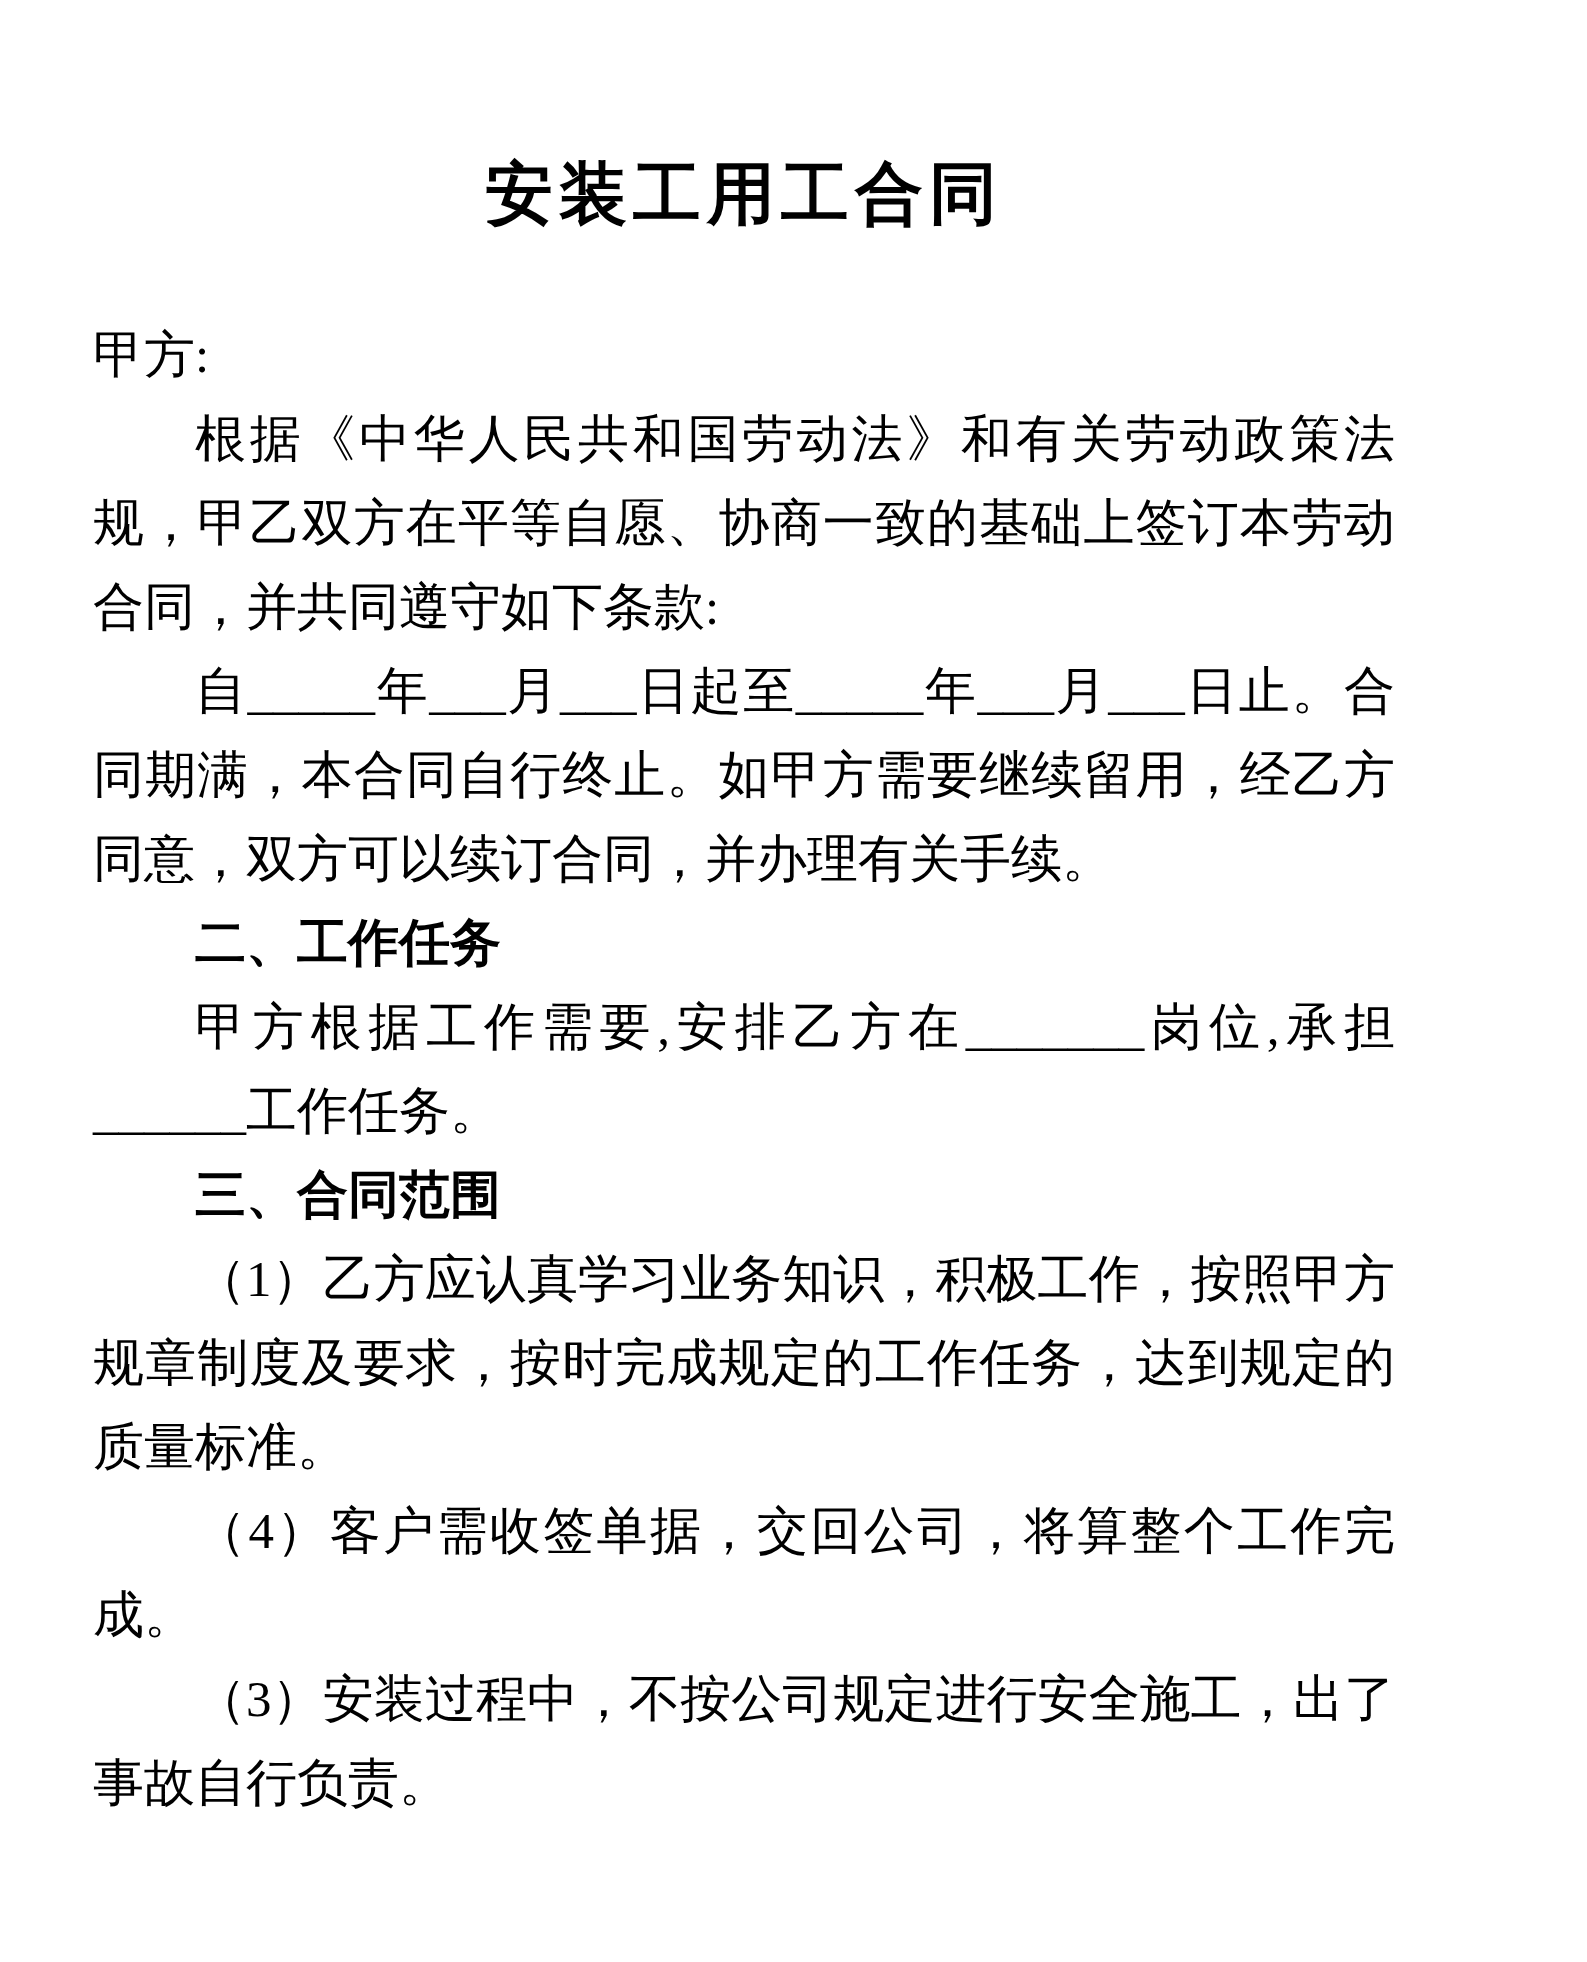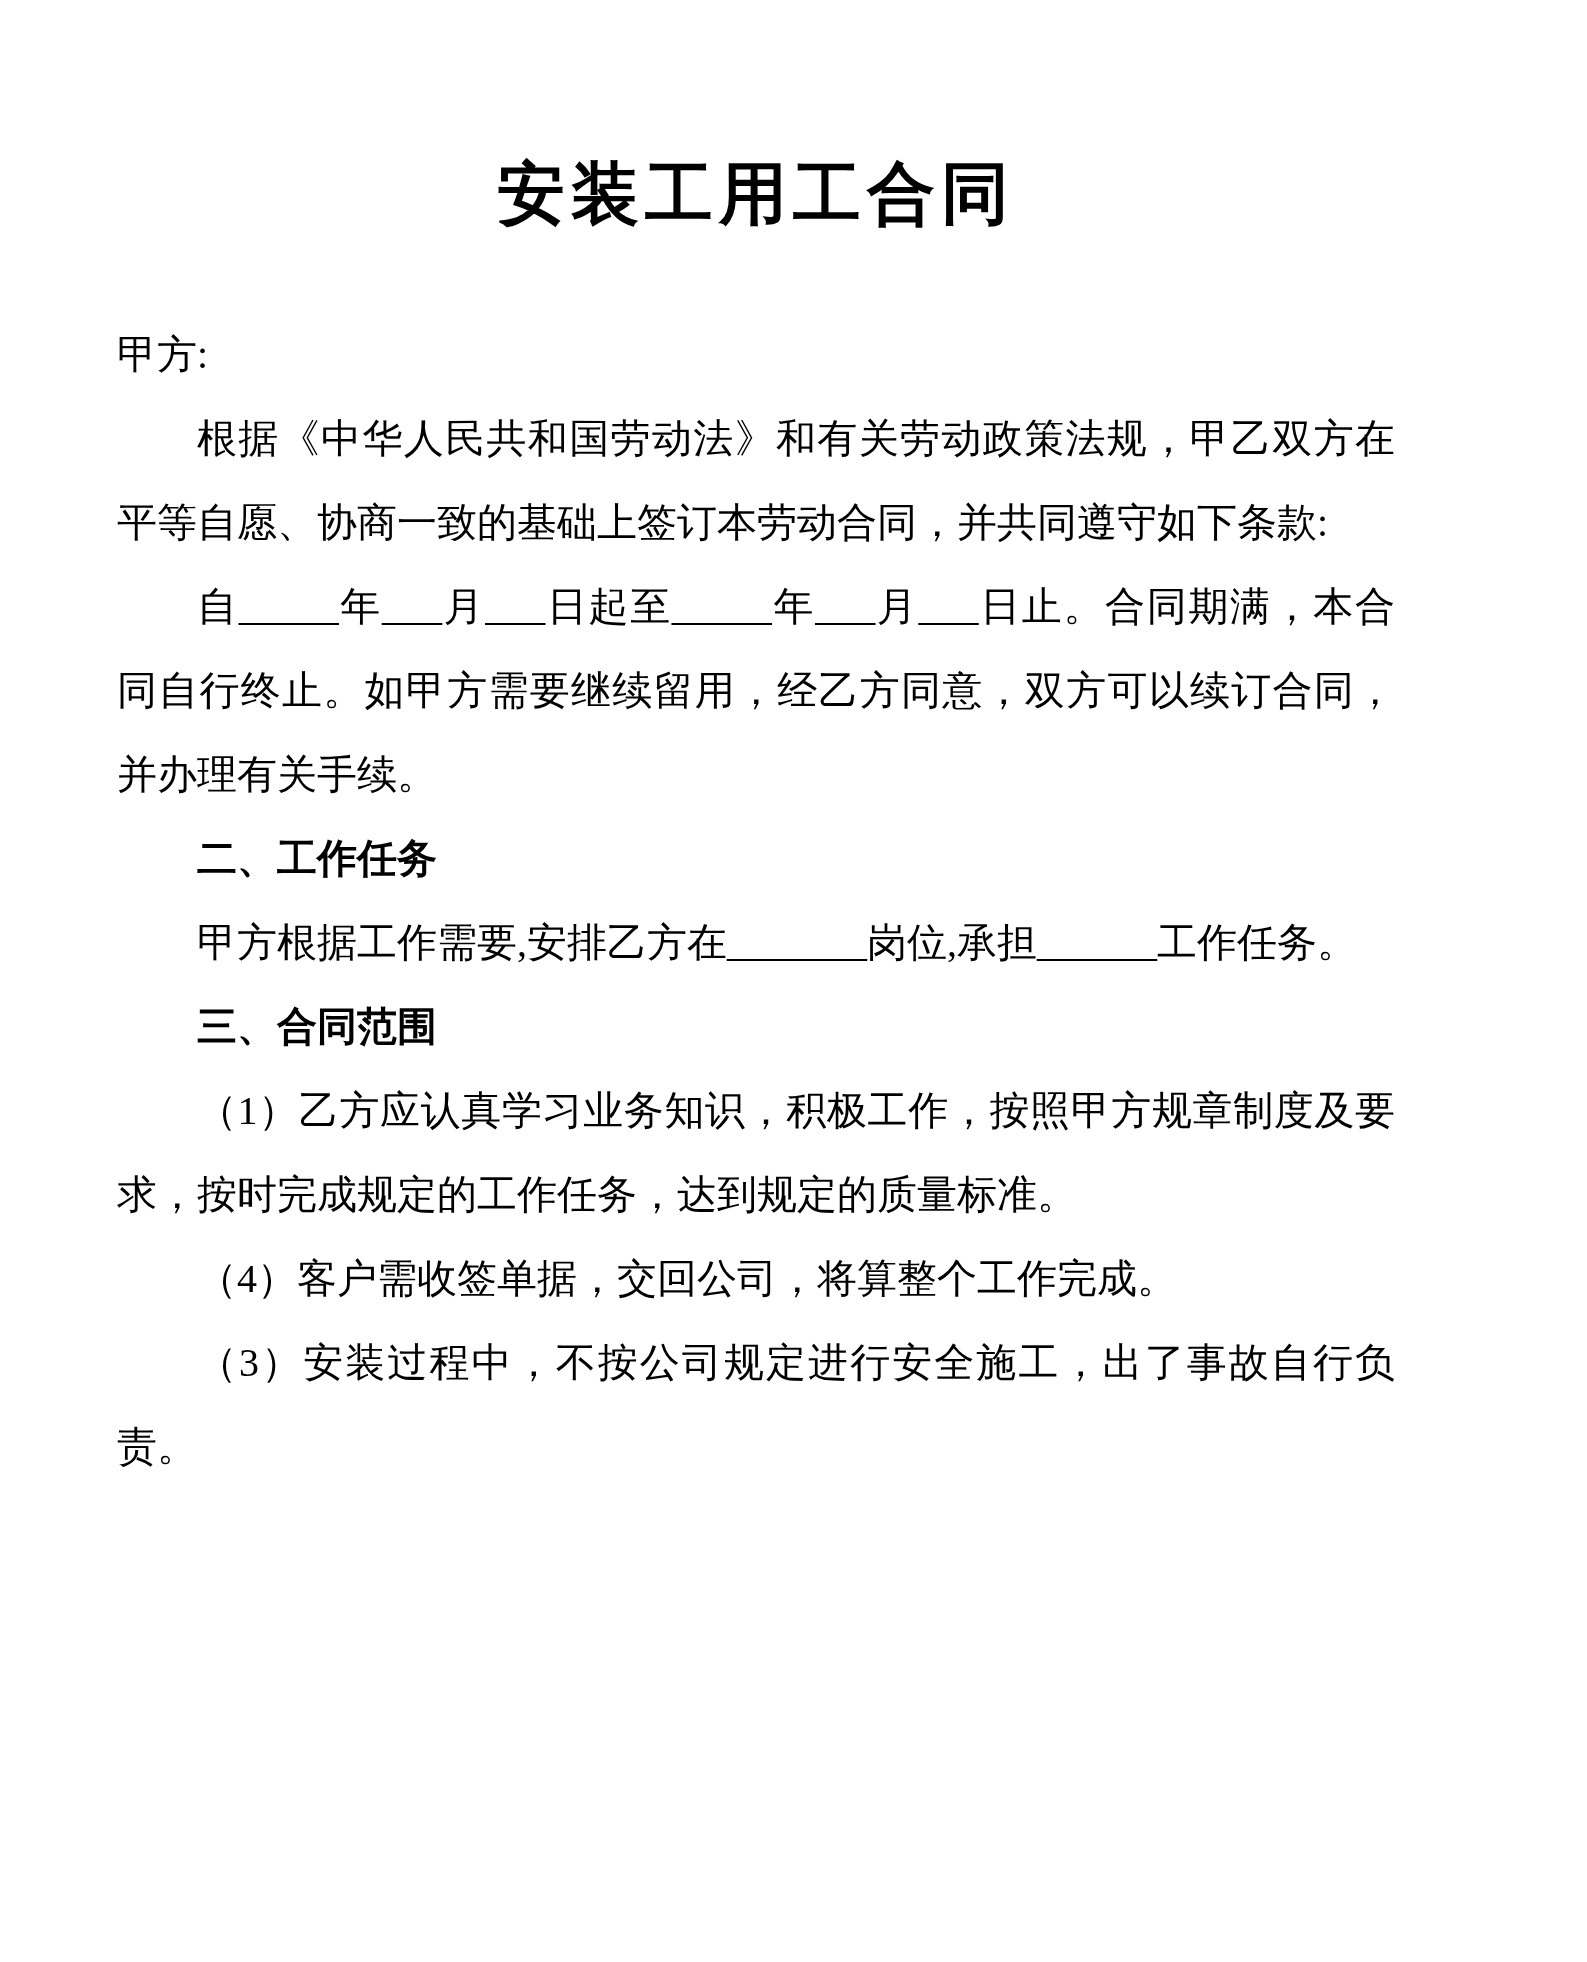--- a/index.html
+++ b/index.html
@@ -7,41 +7,41 @@
     padding: 0;
     background: #ffffff;
   }
   .page {
     position: relative;
     width: 1587px;
     height: 1962px;
     margin: 0 auto;
     background: #ffffff;
     box-sizing: border-box;
-    padding: 160px 192px 0 117px;
+    padding: 160px 192px 0 93px;
     color: #000000;
     font-family: "Liberation Serif", "DejaVu Serif", serif;
     font-size: 43px;
     overflow: hidden;
   }
   .doc-title {
     margin: 0 0 85px 0;
     font-size: 68px;
     line-height: 68px;
     font-weight: bold;
     text-align: center;
     letter-spacing: 6px;
     font-family: "Liberation Serif", "DejaVu Serif", serif;
   }
   .line,
   .para,
   .sec-heading {
     margin: 0;
     line-height: 84px;
-    font-size: 40px;
+    font-size: 51px;
     font-weight: normal;
   }
   .line {
     text-indent: 0;
   }
   .para {
     text-indent: 2em;
     text-align: justify;
     text-justify: inter-ideograph;
   }

